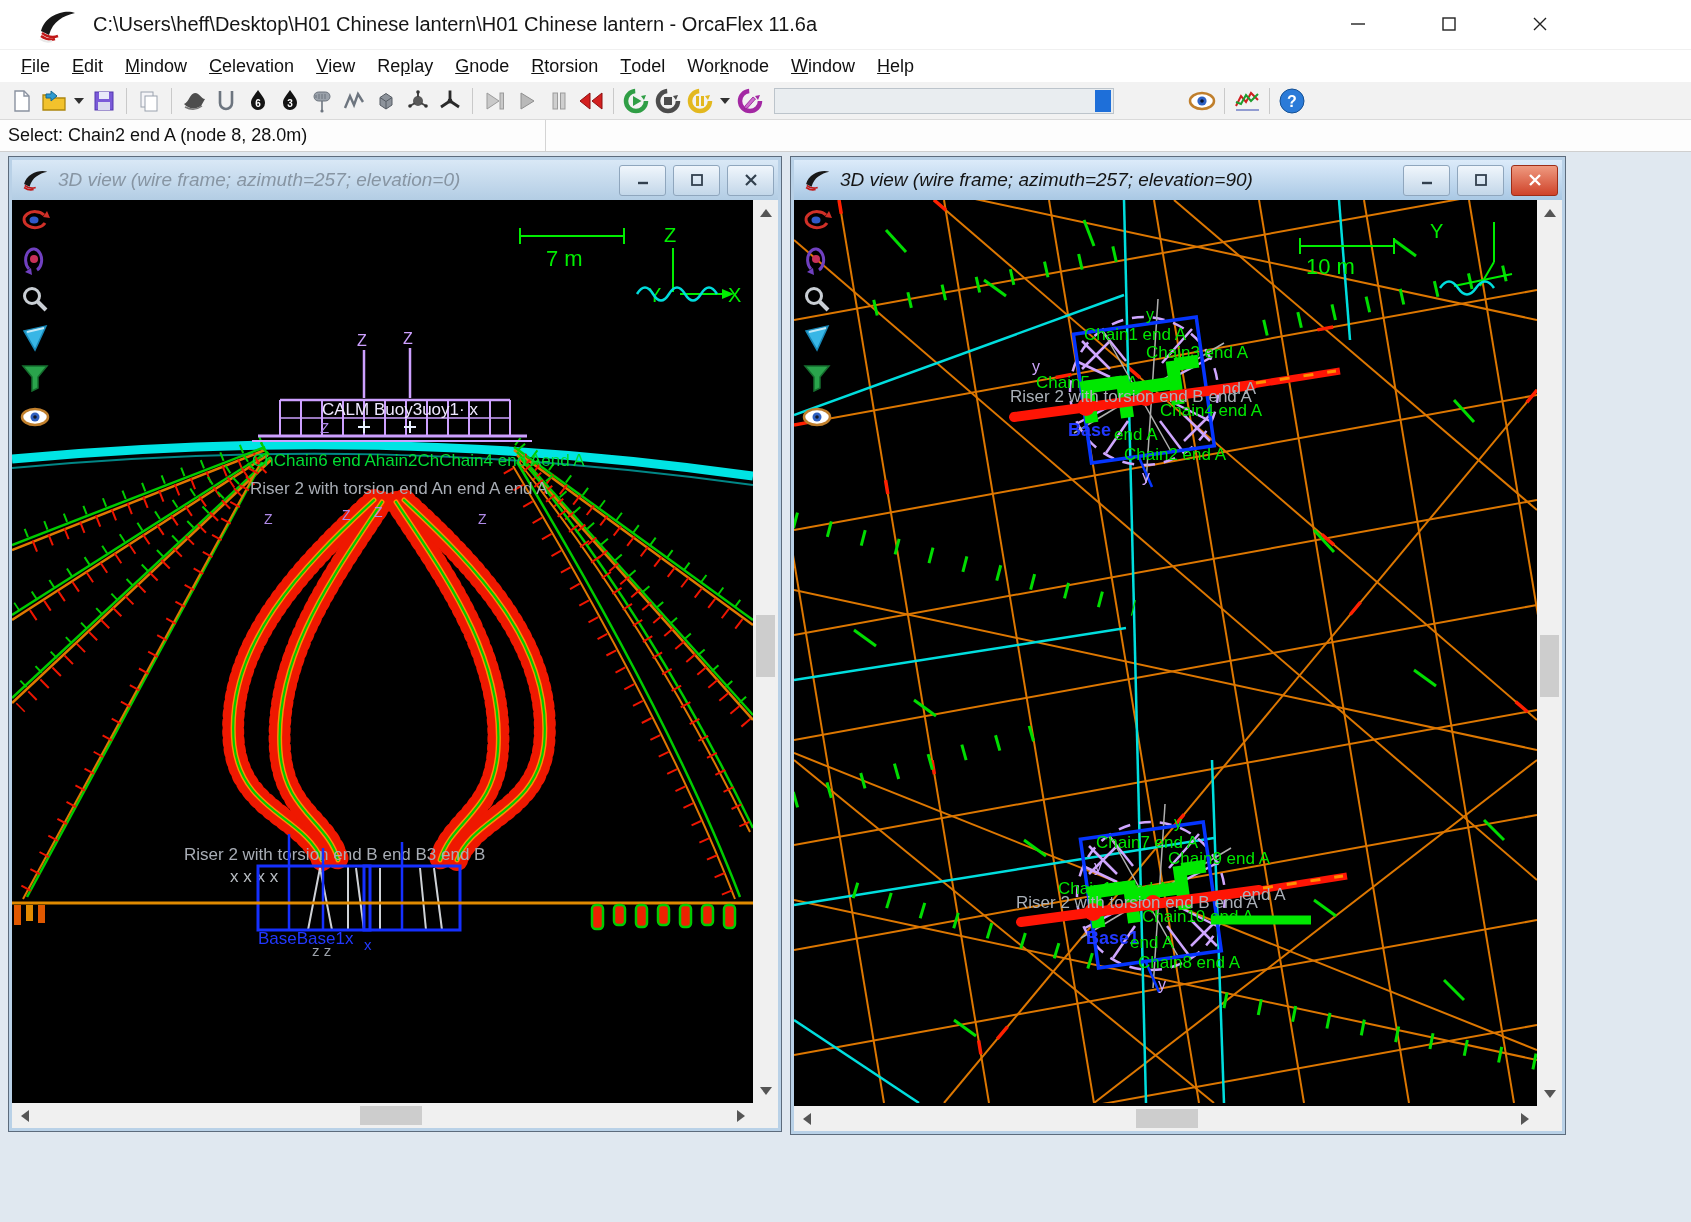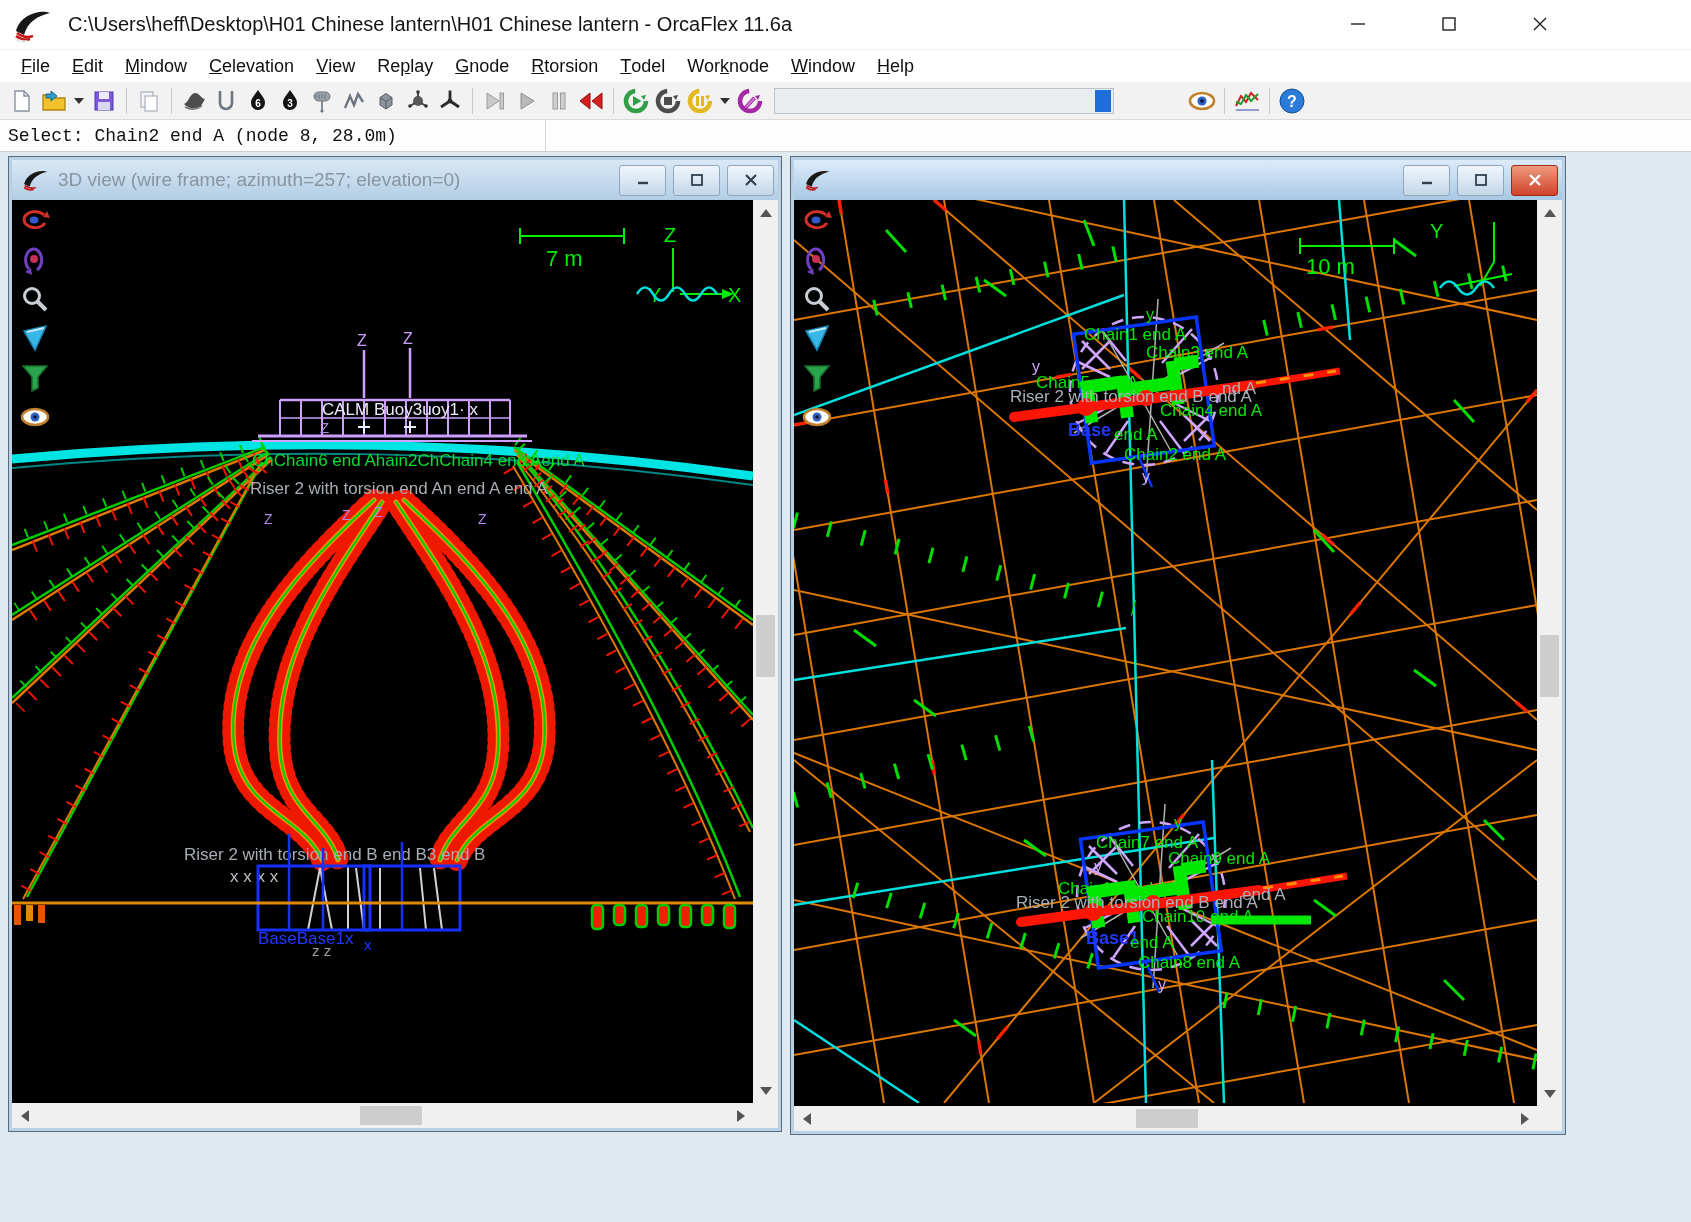--- a/index.html
+++ b/index.html
@@ -1,50 +1,50 @@
 <!DOCTYPE html>
 <html><head>
 <meta charset="utf-8">
 <style>
   * { margin:0; padding:0; box-sizing:border-box; }
   html,body { width:1691px; height:1222px; font-family:"Liberation Sans", sans-serif; background:#e7edf3; overflow:hidden; }
   .app { position:relative; width:1691px; height:1222px; background:#e7edf3; }
 
   
-  .titlebar { position:absolute; top:0; left:0; width:100%; height:50px; background:#ffffff; display:flex; align-items:center; border-bottom:1px solid #f0f0f0; }
+  .titlebar { position:absolute; top:0; left:0; width:100%; height:50px; background:#ffffff; display:flex; align-items:center; border-bottom:1px solid #f0f0f0;padding-left:25px; }
   .titlebar .logo { margin-left:10px; width:44px; height:36px; }
   .titlebar .title { margin-left:14px; font-size:20px; color:#151515; }
   .caption { position:absolute; top:6px; right:128px; display:flex; gap:45px; }
   .cap-btn { width:46px; height:36px; display:flex; align-items:center; justify-content:center; }
 
   
   .menubar { position:absolute; top:50px; left:0; width:100%; height:32px; background:#ffffff; display:flex; align-items:center; padding-left:10px; font-size:18px; color:#101010; }
   .menu-item { padding:0 11px; height:100%; display:flex; align-items:center; }
   .menu-item .key { text-decoration:underline; }
 
   
   .toolbar { position:absolute; top:82px; left:0; width:100%; height:38px; background:#f2f2f2; border-bottom:1px solid #dadada; display:flex; align-items:center; padding-left:6px; }
   .tbtn { width:32px; height:32px; display:flex; align-items:center; justify-content:center; flex:0 0 auto; }
   .tsep { width:1px; height:26px; background:#c9c9c9; margin:0 6px; flex:0 0 auto; }
   .caret { width:0; height:0; border-left:5px solid transparent; border-right:5px solid transparent; border-top:6px solid #303030; margin:0 4px; }
   .progress { width:340px; height:26px; background:#e9edf0; border:1px solid #bcc4cb; position:relative; margin-left:8px; flex:0 0 auto; }
   .progress .slider { position:absolute; right:2px; top:1px; width:16px; height:22px; background:#1e6fd9; }
   .tail-icons { display:flex; align-items:center; margin-left:72px; }
 
   
-  .statusbar { position:absolute; top:120px; left:0; width:100%; height:32px; background:#fdfdfd; border-bottom:1px solid #cfcfcf; display:flex; font-size:18px; color:#101010;font-family:Liberation Mono, monospace; }
+  .statusbar { position:absolute; top:120px; left:0; width:100%; height:32px; background:#fdfdfd; border-bottom:1px solid #cfcfcf; display:flex; font-size:18px; color:#101010; }
   .status-left { width:546px; padding-left:8px; display:flex; align-items:center; border-right:1px solid #d4d4d4; }
   .status-center { width:350px; display:flex; align-items:center; justify-content:center; border-right:1px solid #d4d4d4; }
 
   
   .mdi { position:absolute; top:152px; left:0; width:100%; height:1070px; background:#e0e8f0; }
   .child { position:absolute; top:4px; background:#b9d1e7; border:1px solid #5c6b7c; padding:3px; }
   .child.left-win { left:8px; width:774px; height:976px; }
   .child.right-win { left:790px; width:776px; height:979px; }
-  .child-title { height:40px; display:flex; align-items:center; padding:0 4px 0 8px; font-size:19px; background:linear-gradient(#d9e8f6,#b3cde4); }
+  .child-title { height:40px; display:flex; align-items:center; padding:0 4px 0 8px; font-size:19px; background:linear-gradient(#d9e8f6,#b3cde4);font-style:italic; }
   .child-title.inactive { color:#8795a3; }
   .child-title.active { color:#141414; background:linear-gradient(#dcebfa,#a9c8e4); }
   .child-title .clogo { width:30px; height:26px; margin-right:8px; flex:0 0 auto; }
   .ctl-group { margin-left:auto; display:flex; gap:7px; }
   .ctl { width:47px; height:31px; border:1px solid #8fa6bd; border-radius:3px; background:linear-gradient(#f0f6fc,#c3d7e9); display:flex; align-items:center; justify-content:center; }
   .ctl.close-active { background:linear-gradient(#ef9a80,#cf432a); border-color:#9c2d18; }
   .child-body { position:relative; width:100%; height:calc(100% - 40px); background:#000; }
   .viewport { position:absolute; top:0; left:0; right:25px; bottom:25px; background:#000; overflow:hidden; }
   .viewport svg.scene { position:absolute; top:0; left:0; }
   .view-tools { position:absolute; left:8px; top:6px; display:flex; flex-direction:column; gap:9px; }
@@ -565,20 +565,21 @@
       </div>
     </div>
 
     <div class="child right-win">
       <div class="child-title active">
         <svg class="clogo" viewBox="0 0 44 36">
           <path d="M6 24 C10 8 30 2 40 6 C28 9 18 14 14 28 Z" fill="#181818"></path>
           <path d="M7 26 q8 6 16 3" stroke="#c01818" stroke-width="2.5" fill="none"></path>
           <path d="M6 29 q7 5 14 3" stroke="#c01818" stroke-width="2.5" fill="none"></path>
         </svg>
+        <span>3D view (wire frame; azimuth=257; elevation=90)</span>
         <div class="ctl-group">
           <span class="ctl">
               <svg width="14" height="12" viewBox="0 0 14 12">
                 <line x1="2" y1="9" x2="12" y2="9" stroke="#32404e" stroke-width="2.4"></line>
               </svg>
             </span>
           <span class="ctl">
               <svg width="14" height="12" viewBox="0 0 14 12">
                 <rect x="2" y="1" width="10" height="10" fill="none" stroke="#32404e" stroke-width="1.8"></rect>
               </svg>

